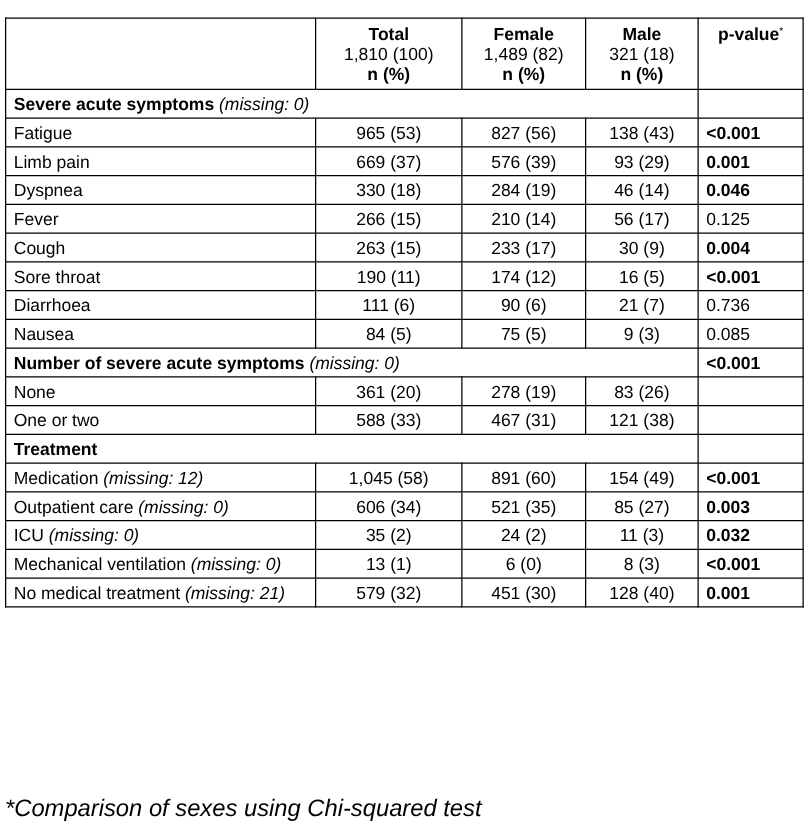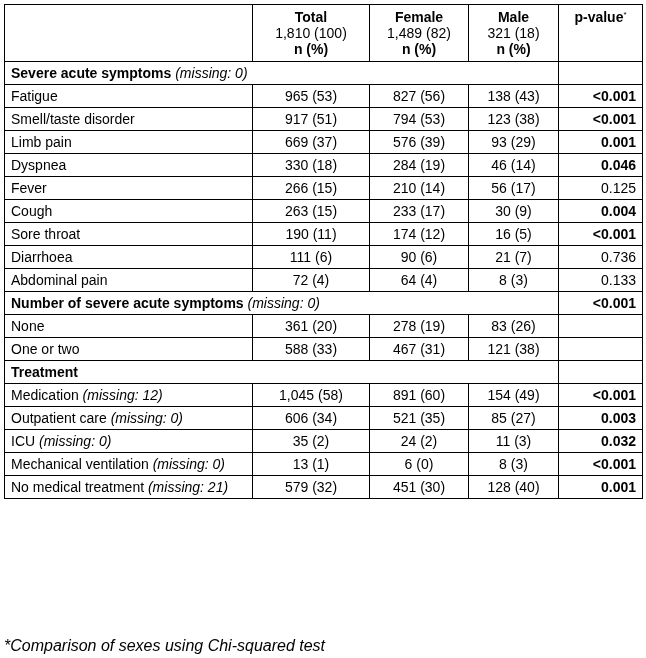--- a/index.html
+++ b/index.html
@@ -1,28 +1,28 @@
 <!DOCTYPE html>
 <html><head>
 <meta charset="utf-8">
 <style>
   html, body { margin: 0; padding: 0; background: #ffffff; }
   body { width: 646px; height: 658px; position: relative; font-family: "Liberation Sans", sans-serif; color: #000; font-size: 14px; }
-  table { position: absolute; left: 4px; top: 4px; border-collapse: collapse; table-layout: fixed; width: 638px; }
+  table { position: absolute; left: 4px; top: 14px; border-collapse: collapse; table-layout: fixed; width: 638px; }
   td, th { border: 1px solid #000; padding: 0 6px; height: 22px; line-height: 16px; font-size: 14px; }
   th { font-weight: normal; vertical-align: top; padding-top: 4px; height: 52px; }
   col.c0 { width: 248px; } col.c1 { width: 117px; } col.c2 { width: 99px; } col.c3 { width: 90px; } col.c4 { width: 84px; }
   .num { text-align: center; }
-  .pv { text-align: right; }
+  .pv { text-align: left; }
   .b { font-weight: bold; }
   .it { font-style: italic; }
   .sec td.label { font-weight: bold; }
   .sec td.span { border-right: 1px solid #000; }
   sup { font-size: 8px; vertical-align: top; position: relative; top: -2px; }
-  .footnote { position: absolute; left: 4px; top: 637px; font-style: italic; font-size: 16px; }
+  .footnote { position: absolute; left: 4px; top: 637px; font-style: italic; font-size: 19px; }
 </style>
 </head>
 <body>
 
 <table>
   <colgroup>
       <col class="c0">
       <col class="c1">
       <col class="c2">
       <col class="c3">
@@ -57,27 +57,20 @@
         <td class="pv b"></td>
       </tr>
       <tr>
         <td><span>Fatigue</span></td>
         <td class="num">965 (53)</td>
         <td class="num">827 (56)</td>
         <td class="num">138 (43)</td>
         <td class="pv b">&lt;0.001</td>
       </tr>
       <tr>
-        <td><span>Smell/taste disorder</span></td>
-        <td class="num">917 (51)</td>
-        <td class="num">794 (53)</td>
-        <td class="num">123 (38)</td>
-        <td class="pv b">&lt;0.001</td>
-      </tr>
-      <tr>
         <td><span>Limb pain</span></td>
         <td class="num">669 (37)</td>
         <td class="num">576 (39)</td>
         <td class="num">93 (29)</td>
         <td class="pv b">0.001</td>
       </tr>
       <tr>
         <td><span>Dyspnea</span></td>
         <td class="num">330 (18)</td>
         <td class="num">284 (19)</td>
@@ -106,25 +99,25 @@
         <td class="pv b">&lt;0.001</td>
       </tr>
       <tr>
         <td><span>Diarrhoea</span></td>
         <td class="num">111 (6)</td>
         <td class="num">90 (6)</td>
         <td class="num">21 (7)</td>
         <td class="pv">0.736</td>
       </tr>
       <tr>
-        <td><span>Abdominal pain</span></td>
-        <td class="num">72 (4)</td>
-        <td class="num">64 (4)</td>
-        <td class="num">8 (3)</td>
-        <td class="pv">0.133</td>
+        <td><span>Nausea</span></td>
+        <td class="num">84 (5)</td>
+        <td class="num">75 (5)</td>
+        <td class="num">9 (3)</td>
+        <td class="pv">0.085</td>
       </tr>
       <tr class="sec">
         <td colspan="4" class="label span"><span>Number of severe acute symptoms</span> <span class="it" style="font-weight: normal;">(missing: 0)</span></td>
         <td class="pv b">&lt;0.001</td>
       </tr>
       <tr>
         <td><span>None</span></td>
         <td class="num">361 (20)</td>
         <td class="num">278 (19)</td>
         <td class="num">83 (26)</td>

